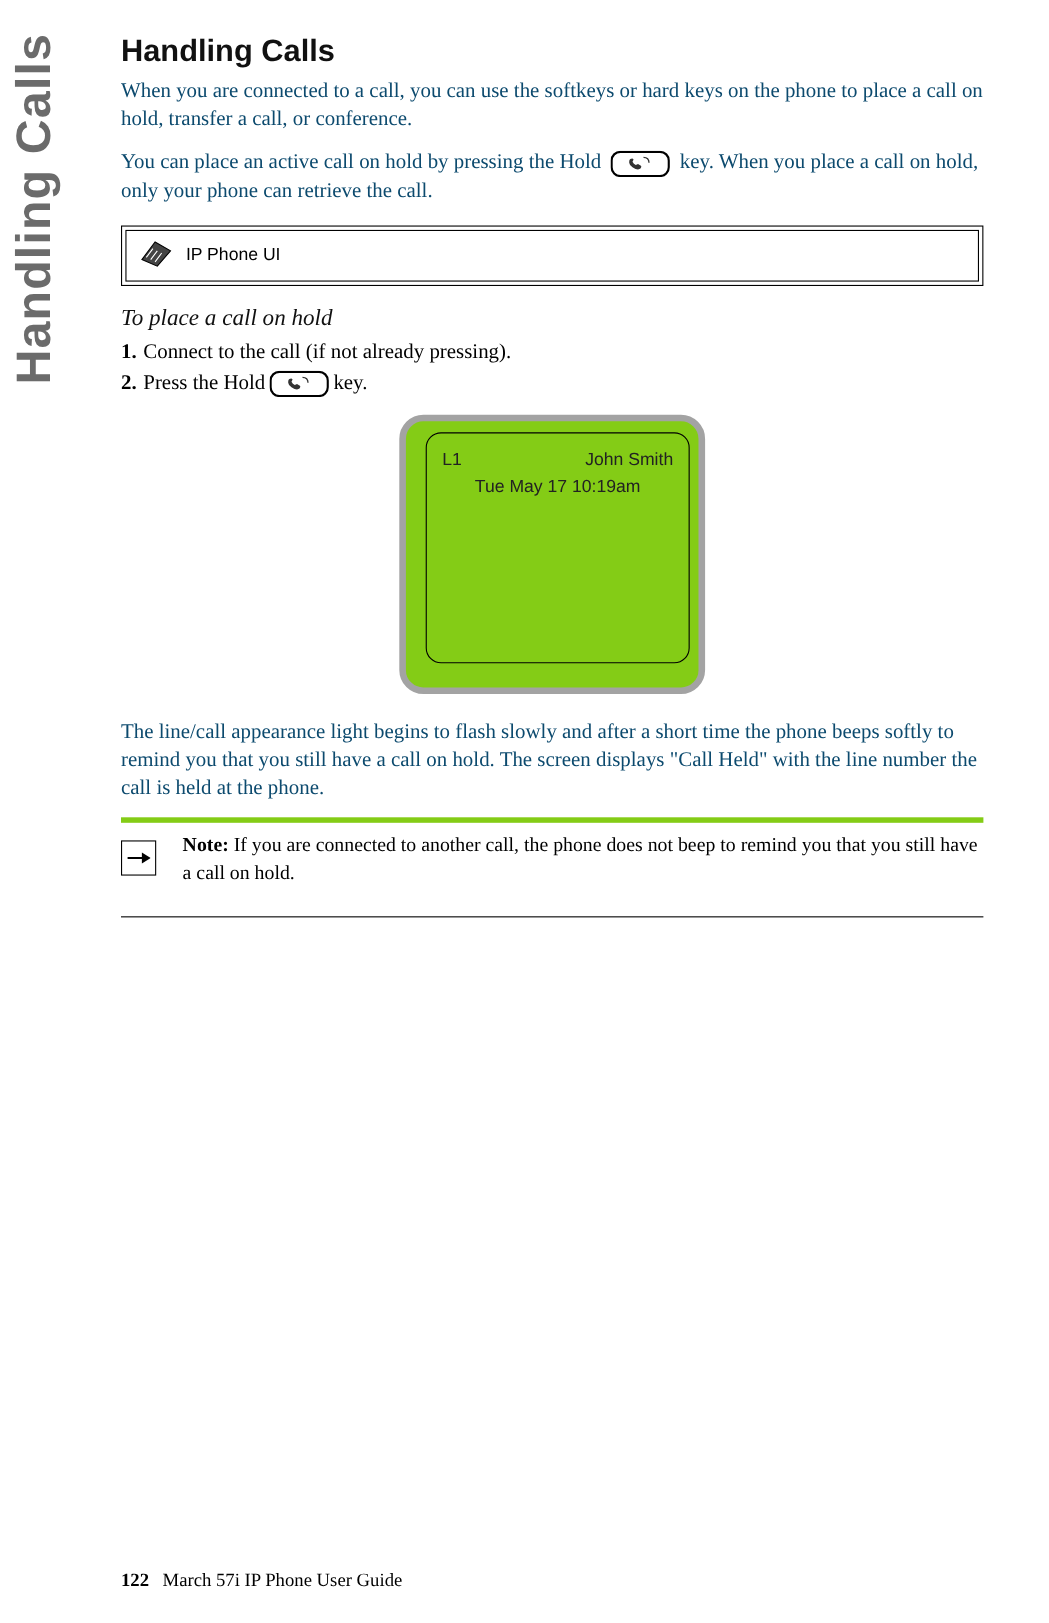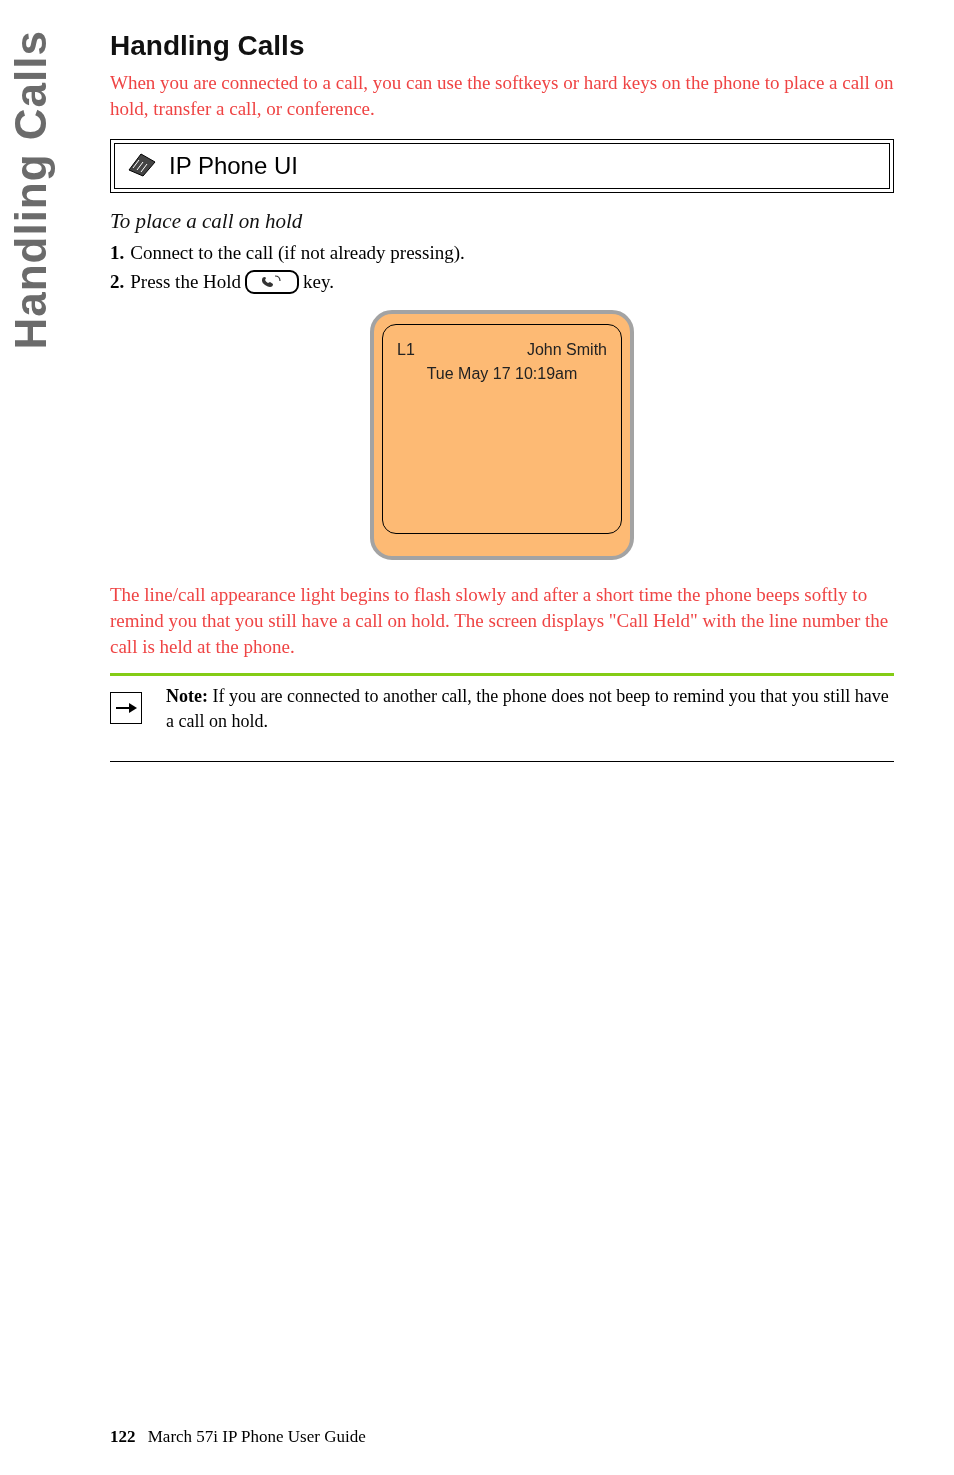--- a/index.html
+++ b/index.html
@@ -32,21 +32,21 @@
     font-family: "Lucida Sans", "Lucida Sans Unicode", Arial, sans-serif;
     font-weight: 600;
     font-size: 28px;
     margin: 0 0 8px 0;
     color: #111;
   }
   p.body {
     font-size: 19px;
     margin: 6px 0 14px 0;
     line-height: 1.35;
-    color: #ef4444;
+    color: #0c4a6e;
   }
   h2.sub {
     font-family: "Lucida Sans", "Lucida Sans Unicode", Arial, sans-serif;
     font-weight: 500;
     font-size: 24px;
     margin: 18px 0 10px 0;
     color: #111;
   }
   .hold-key {
     display: inline-block;
@@ -61,21 +61,21 @@
   }
   .panel-box-inner {
     border: 1px solid #000;
     display: flex;
     align-items: center;
     padding: 6px 10px;
     gap: 10px;
   }
   .panel-label {
     font-family: "Lucida Sans", "Lucida Sans Unicode", Arial, sans-serif;
-    font-size: 24px;
+    font-size: 16px;
     font-weight: 500;
     text-align: right;
   }
   h3.proc {
     font-family: "Times New Roman", serif;
     font-style: italic;
     font-weight: normal;
     font-size: 21px;
     margin: 14px 0 8px 0;
     color: #111;
@@ -87,41 +87,41 @@
     align-items: center;
   }
   .step .num { font-weight: bold; margin-right: 6px; }
   .phone-screen-wrap {
     display: flex;
     justify-content: center;
     margin: 16px 0 22px 0;
   }
   .phone-outer {
     width: 240px;
-    border: 4px solid #a3a3a3;
+    border: 6px solid #a3a3a3;
     border-radius: 22px;
-    padding: 10px 8px 22px 8px;
-    background: #fdba74;
+    padding: 10px 8px 22px 18px;
+    background: #84cc16;
   }
   .phone-inner {
     border: 1px solid #000;
     border-radius: 14px;
     padding: 16px 14px 32px 14px;
     font-family: "Lucida Sans", "Lucida Sans Unicode", Arial, sans-serif;
     font-size: 16px;
     color: #222;
     min-height: 210px;
     box-sizing: border-box;
   }
   .phone-row1 { display: flex; justify-content: space-between; }
   .phone-row2 { margin-top: 6px; text-align: center; }
   .phone-block { margin-top: 28px; }
   .phone-block div { margin: 2px 0; }
   .note-block {
-    border-top: 3px solid #84cc16;
+    border-top: 5px solid #84cc16;
     border-bottom: 1px solid #000;
     padding: 8px 0 28px 0;
     margin-top: 6px;
     display: flex;
     gap: 24px;
   }
   .note-icon-box {
     width: 30px; height: 30px;
     border: 1px solid #000;
     display: flex; align-items: center; justify-content: center;
@@ -148,20 +148,31 @@
 
 <div class="side-tab">Handling Calls</div>
 
 <div class="page">
 
   <h1 class="title">Handling Calls</h1>
 
   <p class="body">When you are connected to a call, you can use the softkeys or hard keys on the phone to place a call on hold, transfer a call, or conference.</p>
 
 
+  <p class="body">
+    <span>You can place an active call on hold by pressing the Hold </span>
+    <span class="hold-key">
+      <svg width="54" height="24" viewBox="0 0 54 24">
+        <rect x="1" y="1" width="52" height="22" rx="8" ry="8" fill="#fff" stroke="#000" stroke-width="2"></rect>
+        <path d="M20 7 q-3 0 -3 3 v1 q0 2 3 4 q3 2 5 2 q3 0 3 -3 l-3 -2 l-2 1 q-2 -1 -3 -3 l1 -2 z" fill="#333"></path>
+        <path d="M30 6 q5 0 5 5" fill="none" stroke="#333" stroke-width="1.2"></path>
+      </svg>
+    </span>
+    <span> key. When you place a call on hold, only your phone can retrieve the call.</span>
+  </p>
 
   <div class="panel-box-outer">
     <div class="panel-box-inner">
       <span>
         <svg width="34" height="28" viewBox="0 0 34 28">
           <path d="M4 20 L16 4 L30 12 L18 26 Z" fill="#444" stroke="#000" stroke-width="1"></path>
           <path d="M8 18 L14 10 M12 20 L18 12 M16 22 L22 14" stroke="#fff" stroke-width="1"></path>
         </svg>
       </span>
       <span class="panel-label">IP Phone UI</span>

